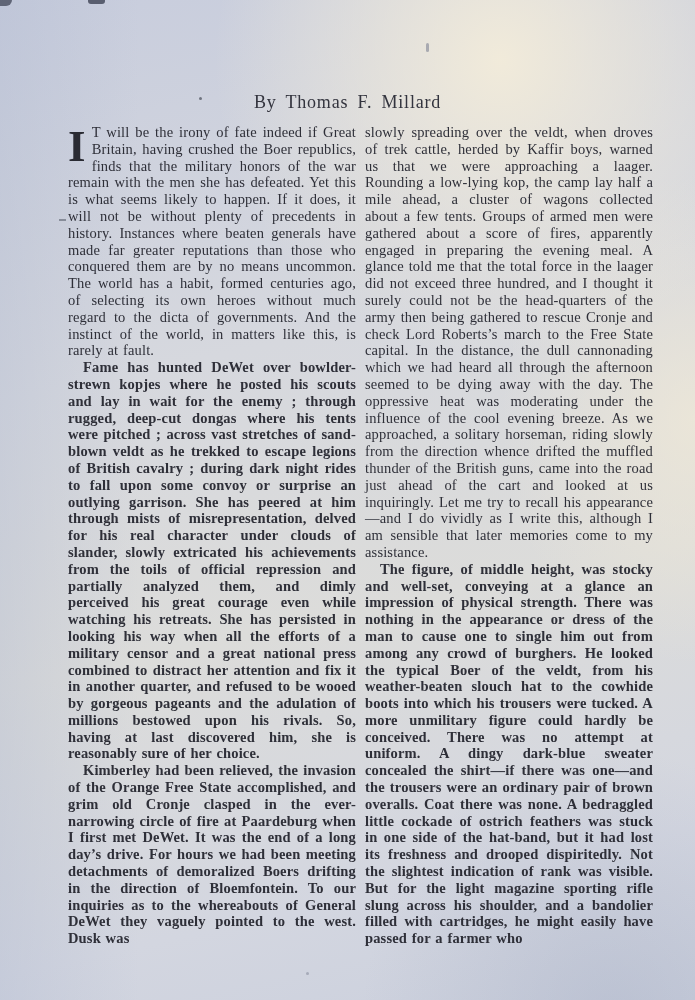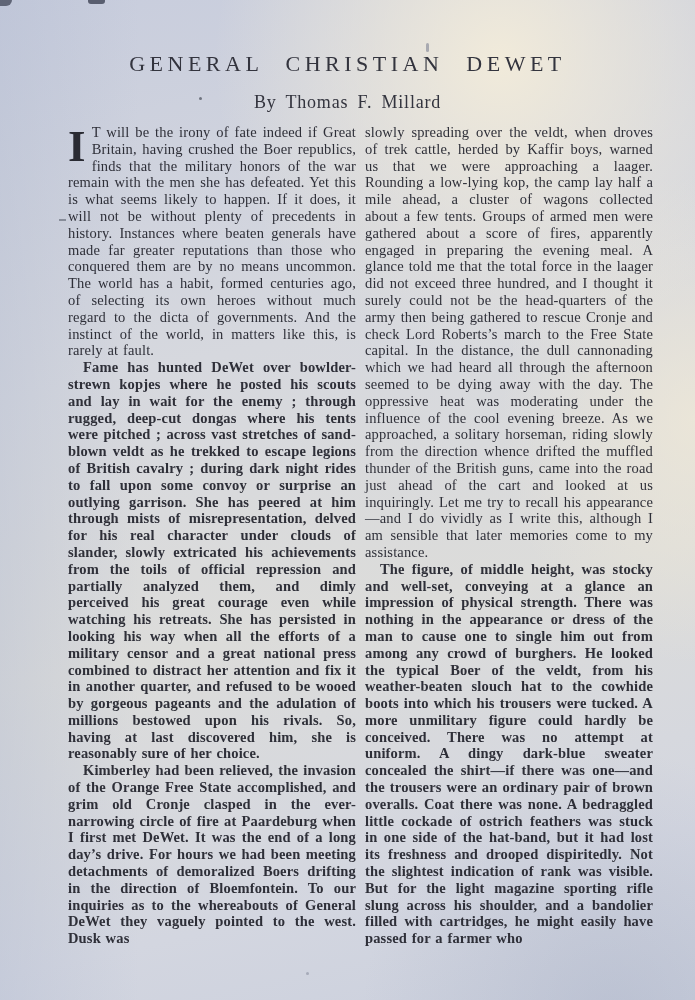--- a/index.html
+++ b/index.html
@@ -80,21 +80,20 @@
   .a3 { left: 199px; top: 97px; width: 3px; height: 3px; background: #575c68; border-radius: 50%; opacity: .8; }
   .a4 { left: 59px; top: 219px; width: 7px; height: 2px; background: #6b707e; opacity: .7; }
   .a5 { left: 426px; top: 43px; width: 3px; height: 9px; background: #7e8394; opacity: .6; border-radius: 2px; }
   .a6 { left: 306px; top: 972px; width: 3px; height: 3px; background: #8b90a0; border-radius: 50%; opacity: .6; }
 </style>
 </head>
 <body>
 
 <div class="page">
 
-  <h1 class="title">GENERAL CHRISTIAN DEWET</h1>
   <h2 class="byline">By Thomas F. Millard</h2>
 
   <div class="columns">
 
     <div class="col">
       <p class="para"><span class="dropcap">I</span><span>T will be the irony of fate indeed if Great Britain, having crushed the Boer republics, finds that the military honors of the war remain with the men she has defeated.  Yet this is what seems likely to happen.  If it does, it will not be without plenty of precedents in history.  Instances where beaten generals have made far greater reputations than those who conquered them are by no means uncommon.  The world has a habit, formed centuries ago, of selecting its own heroes without much regard to the dicta of governments. And the instinct of the world, in matters like this, is rarely at fault.</span></p>
       <p class="para indent">Fame has hunted DeWet over bowlder-strewn kopjes where he posted his scouts and lay in wait for the enemy ; through rugged, deep-cut dongas where his tents were pitched ; across vast stretches of sand-blown veldt as he trekked to escape legions of British cavalry ; during dark night rides to fall upon some convoy or surprise an outlying garrison.  She has peered at him through mists of misrepresentation, delved for his real character under clouds of slander, slowly extricated his achievements from the toils of official repression and partially analyzed them, and dimly perceived his great courage even while watching his retreats.  She has persisted in looking his way when all the efforts of a military censor and a great national press combined to distract her attention and fix it in another quarter, and refused to be wooed by gorgeous pageants and the adulation of millions bestowed upon his rivals.  So, having at last discovered him, she is reasonably sure of her choice.</p>
       <p class="para indent">Kimberley had been relieved, the invasion of the Orange Free State accomplished, and grim old Cronje clasped in the ever-narrowing circle of fire at Paardeburg when I first met DeWet.  It was the end of a long day’s drive.  For hours we had been meeting detachments of demoralized Boers drifting in the direction of Bloemfontein.  To our inquiries as to the whereabouts of General DeWet they vaguely pointed to the west.  Dusk was</p>
     </div>
 

